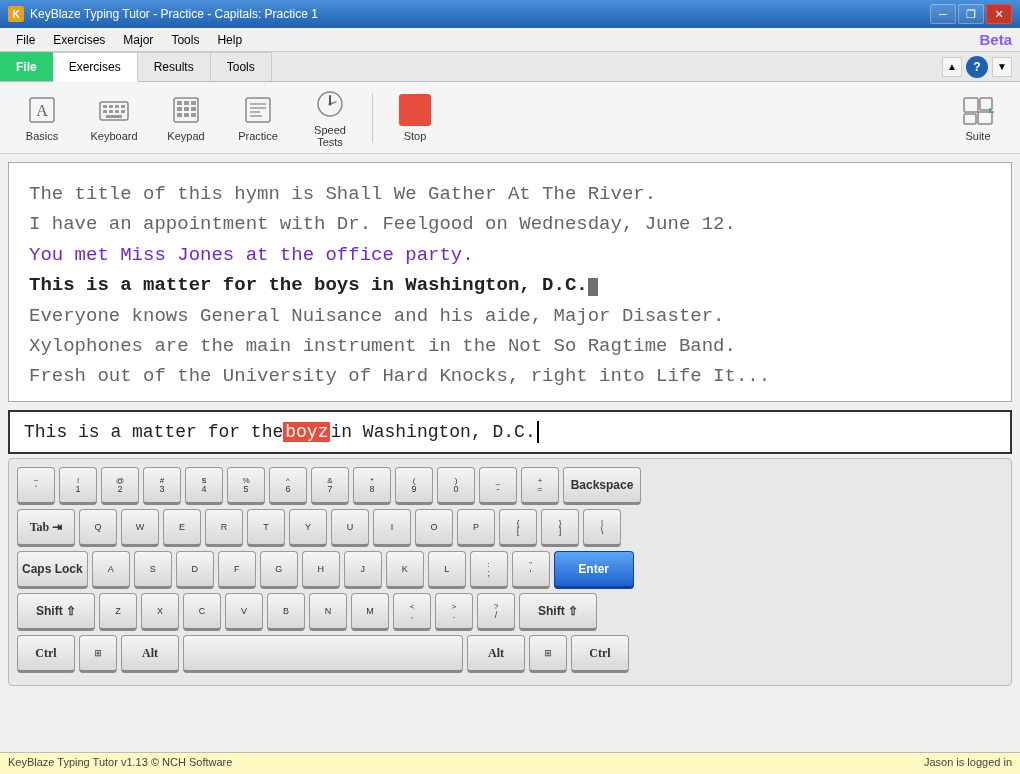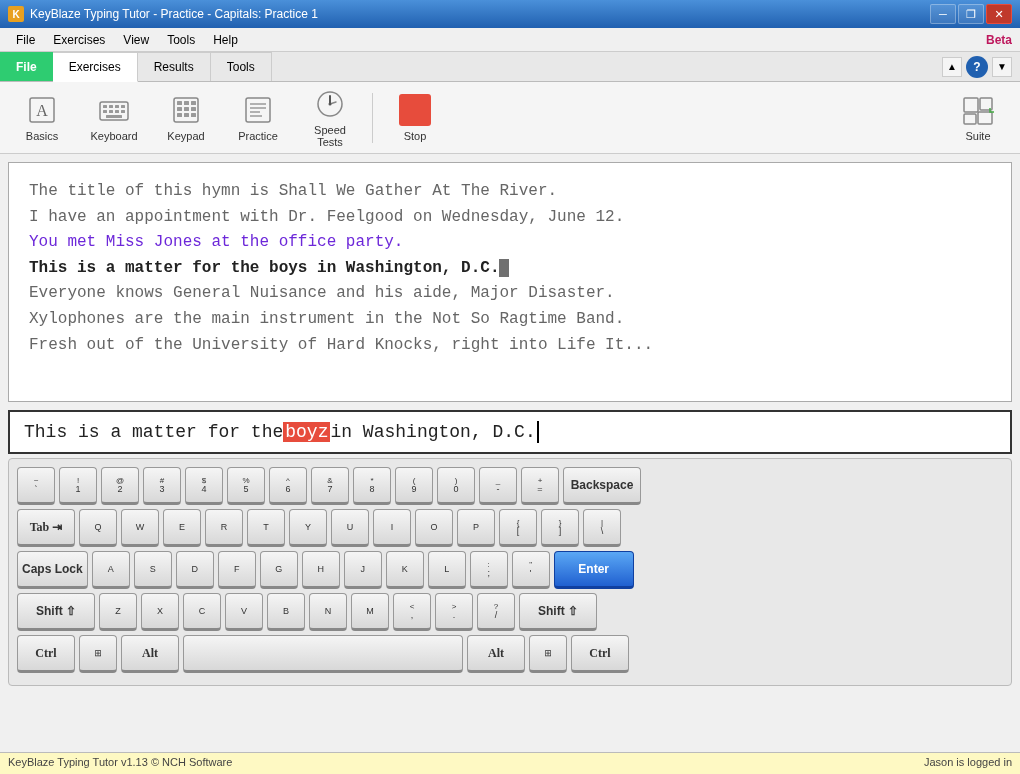--- a/index.html
+++ b/index.html
@@ -31,21 +31,21 @@
       background: #f0f0f0;
       display: flex;
       align-items: center;
       justify-content: space-between;
       padding: 2px 8px;
       height: 24px;
       border-bottom: 1px solid #ccc;
     }
     .menu-items { display: flex; gap: 2px; }
     .menu-item { padding: 2px 8px; cursor: pointer; border-radius: 2px; font-size: 12px; }
-    .menu-right { font-size: 12px; font-weight: bold; color: #be185d; }
+    .menu-right { font-size: 15px; font-weight: bold; color: #8b5cf6; }
 
     
     .tab-bar {
       background: #e8e8e8;
       display: flex;
       align-items: stretch;
       height: 30px;
       border-bottom: 1px solid #bbb;
       padding: 0 0 0 0;
     }
@@ -98,21 +98,21 @@
     .main-content {
       background: white;
       margin: 8px;
       border: 1px solid #aaa;
       height: 240px;
       overflow: hidden;
       position: relative;
     }
     .exercise-text {
       font-family: 'Courier New', monospace;
-      font-size: 16px;
+      font-size: 19px;
       padding: 16px 20px;
       line-height: 1.6;
       color: #555;
     }
     .cursor-block {
       display: inline-block;
       width: 10px;
       height: 18px;
       background: #333;
       vertical-align: text-bottom;
@@ -199,21 +199,21 @@
     <div class="title-btn">─</div>
     <div class="title-btn">❐</div>
     <div class="title-btn close">✕</div>
   </div>
 </div>
 
 <div class="menu-bar">
   <div class="menu-items">
     <div class="menu-item">File</div>
     <div class="menu-item">Exercises</div>
-    <div class="menu-item">View</div>
+    <div class="menu-item">Major</div>
     <div class="menu-item">Tools</div>
     <div class="menu-item">Help</div>
   </div>
   <div class="menu-right">Beta</div>
 </div>
 
 <div class="tab-bar">
   <div class="tab file-tab">File</div>
   <div class="tab active">Exercises</div>
   <div class="tab">Results</div>

